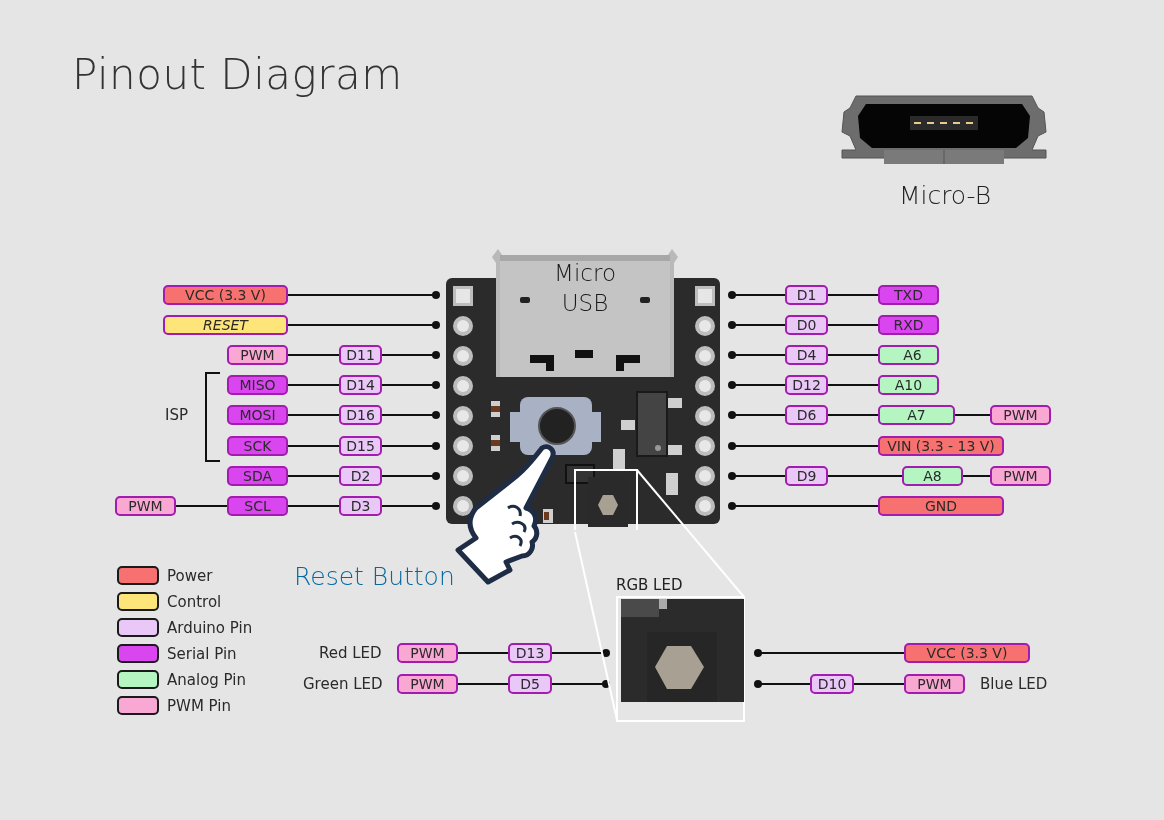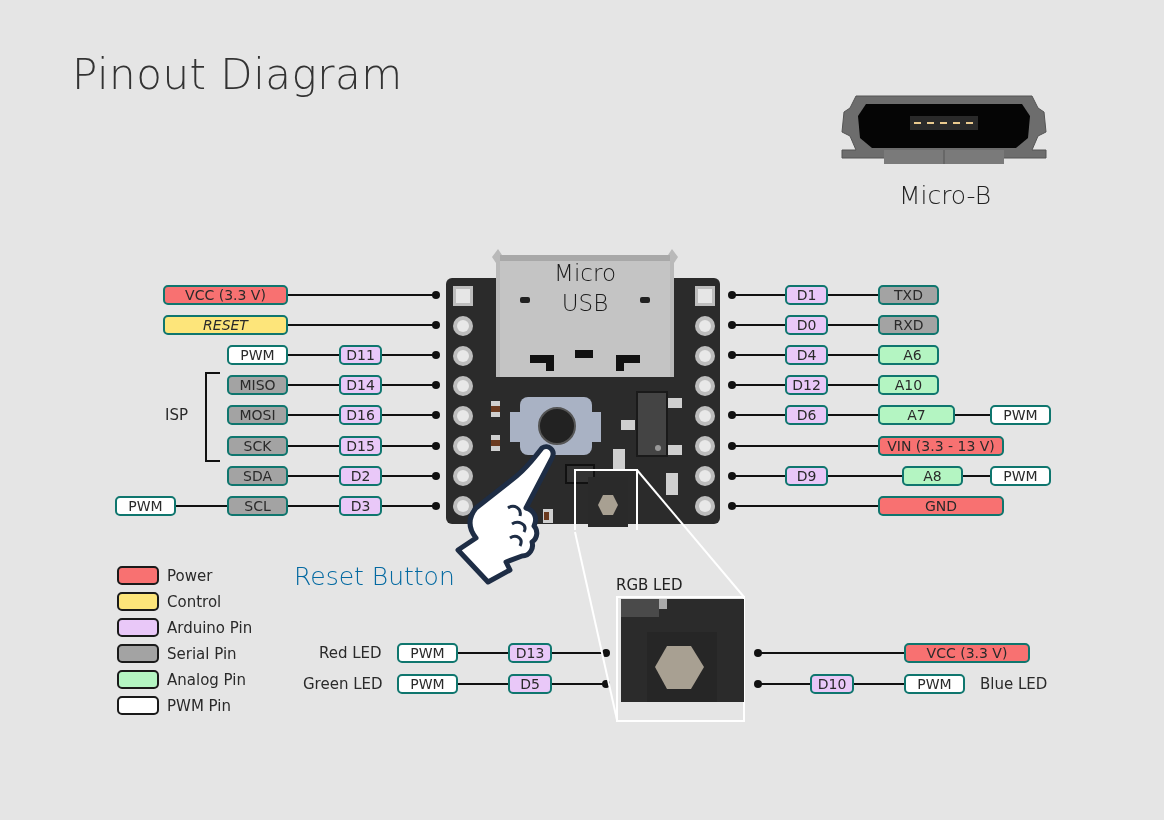--- a/index.html
+++ b/index.html
@@ -1,26 +1,26 @@
 <!DOCTYPE html>
 <html><head>
 <meta charset="utf-8">
 <style>
   html,body{margin:0;padding:0;}
   body{width:1164px;height:820px;background:#e5e5e5;position:relative;overflow:hidden;font-family:"DejaVu Sans",sans-serif;color:#222;}
   .abs{position:absolute;}
   .title{left:72px;top:50px;font-size:42px;font-weight:300;color:#333;letter-spacing:0.5px;}
   .usb-label{left:830px;top:180px;width:230px;text-align:center;font-size:25px;line-height:31px;color:#222;font-weight:300;}
-  .tag{position:absolute;height:20px;border:2px solid #0f766e;border-radius:5px;box-sizing:border-box;font-size:14px;line-height:17px;text-align:center;color:#2a2a2a;white-space:nowrap;}
+  .tag{position:absolute;height:20px;border:2px solid #a21caf;border-radius:5px;box-sizing:border-box;font-size:14px;line-height:17px;text-align:center;color:#2a2a2a;white-space:nowrap;}
   .power{background:#f87171;}
   .control{background:#fde57a;font-style:italic;}
   .arduino{background:#e9c8f8;}
-  .serial{background:#a3a3a3;}
+  .serial{background:#d946ef;}
   .analog{background:#b4f5c2;}
-  .pwm{background:#ffffff;}
+  .pwm{background:#f9a8d4;}
   .plain-label{position:absolute;font-size:15px;color:#2a2a2a;white-space:nowrap;}
   .legend-swatch{position:absolute;left:117px;width:42px;height:19px;border:2px solid #1a1a1a;border-radius:5px;box-sizing:border-box;}
   .legend-text{position:absolute;left:167px;font-size:15px;color:#2a2a2a;}
   svg.lines{position:absolute;left:0;top:0;}
 </style>
 </head>
 <body>
 
 <div class="abs title">Pinout Diagram</div>
 

